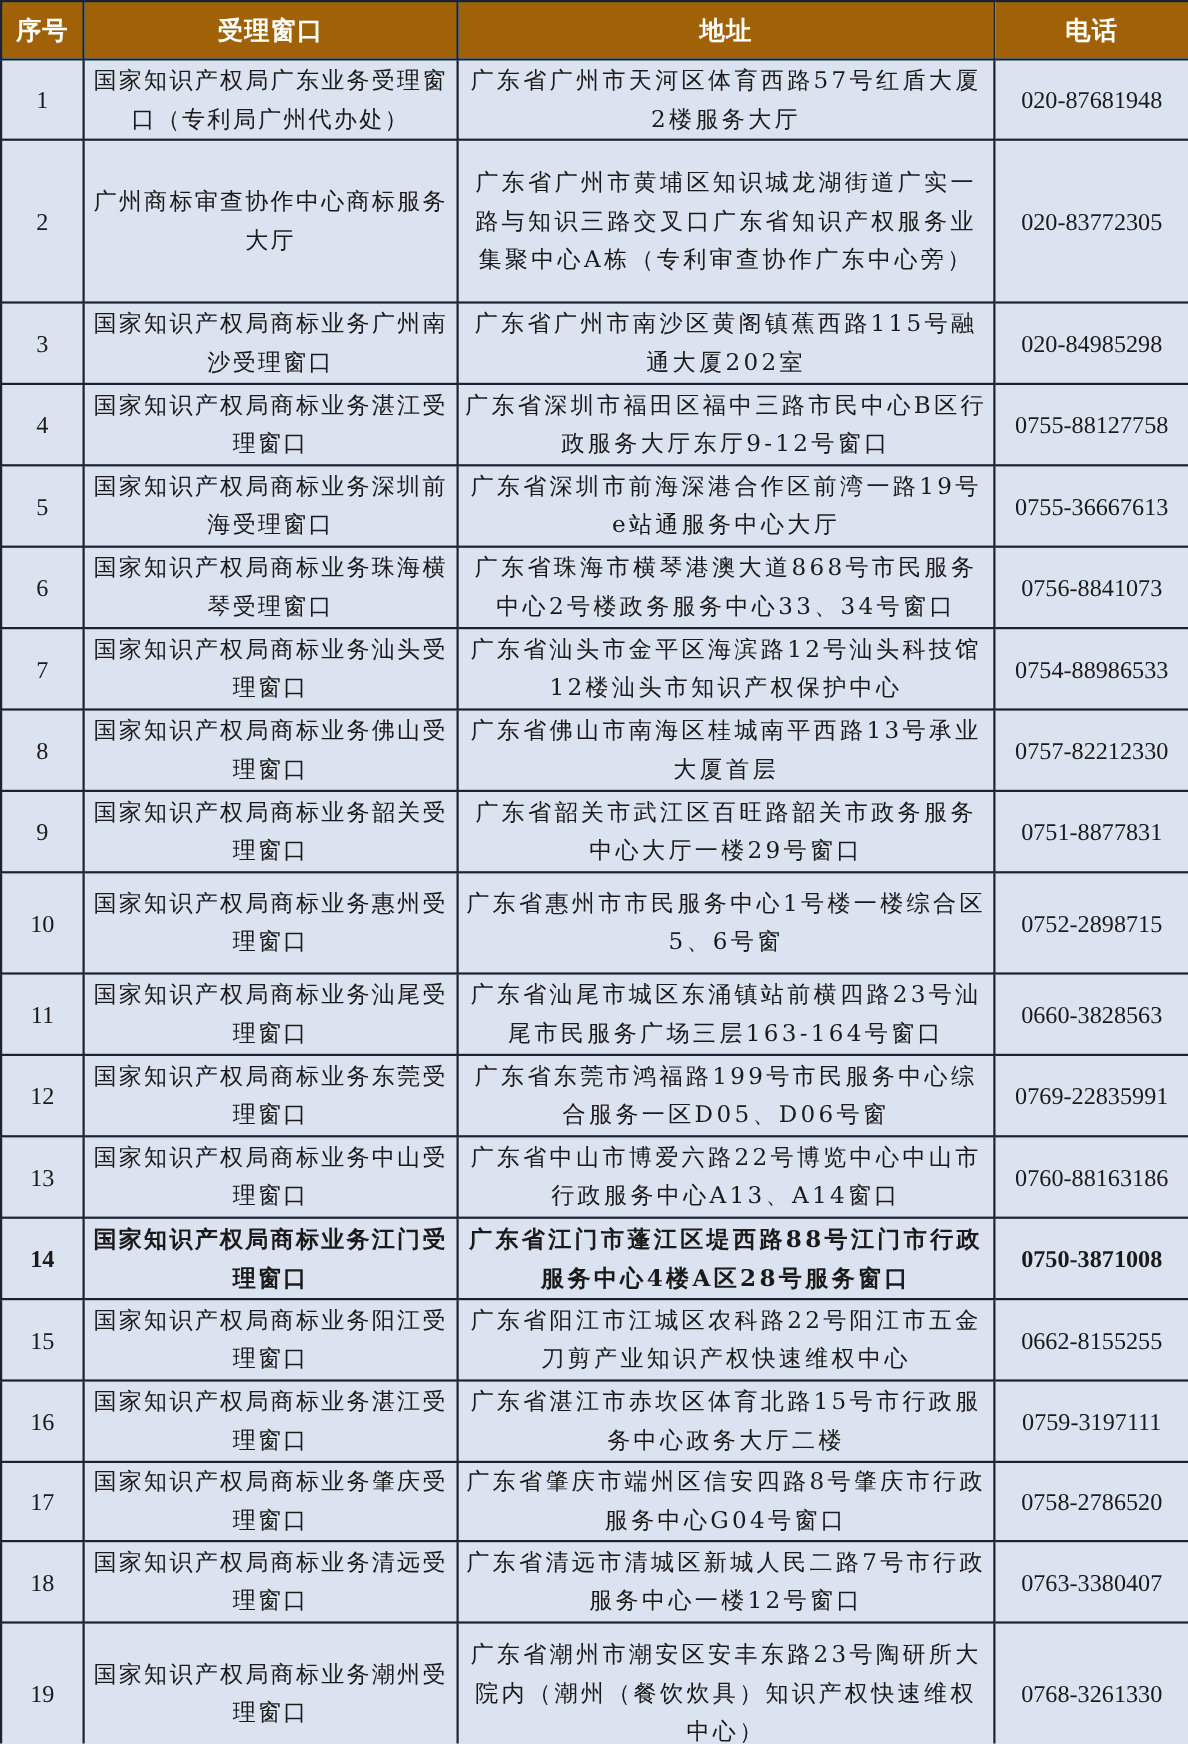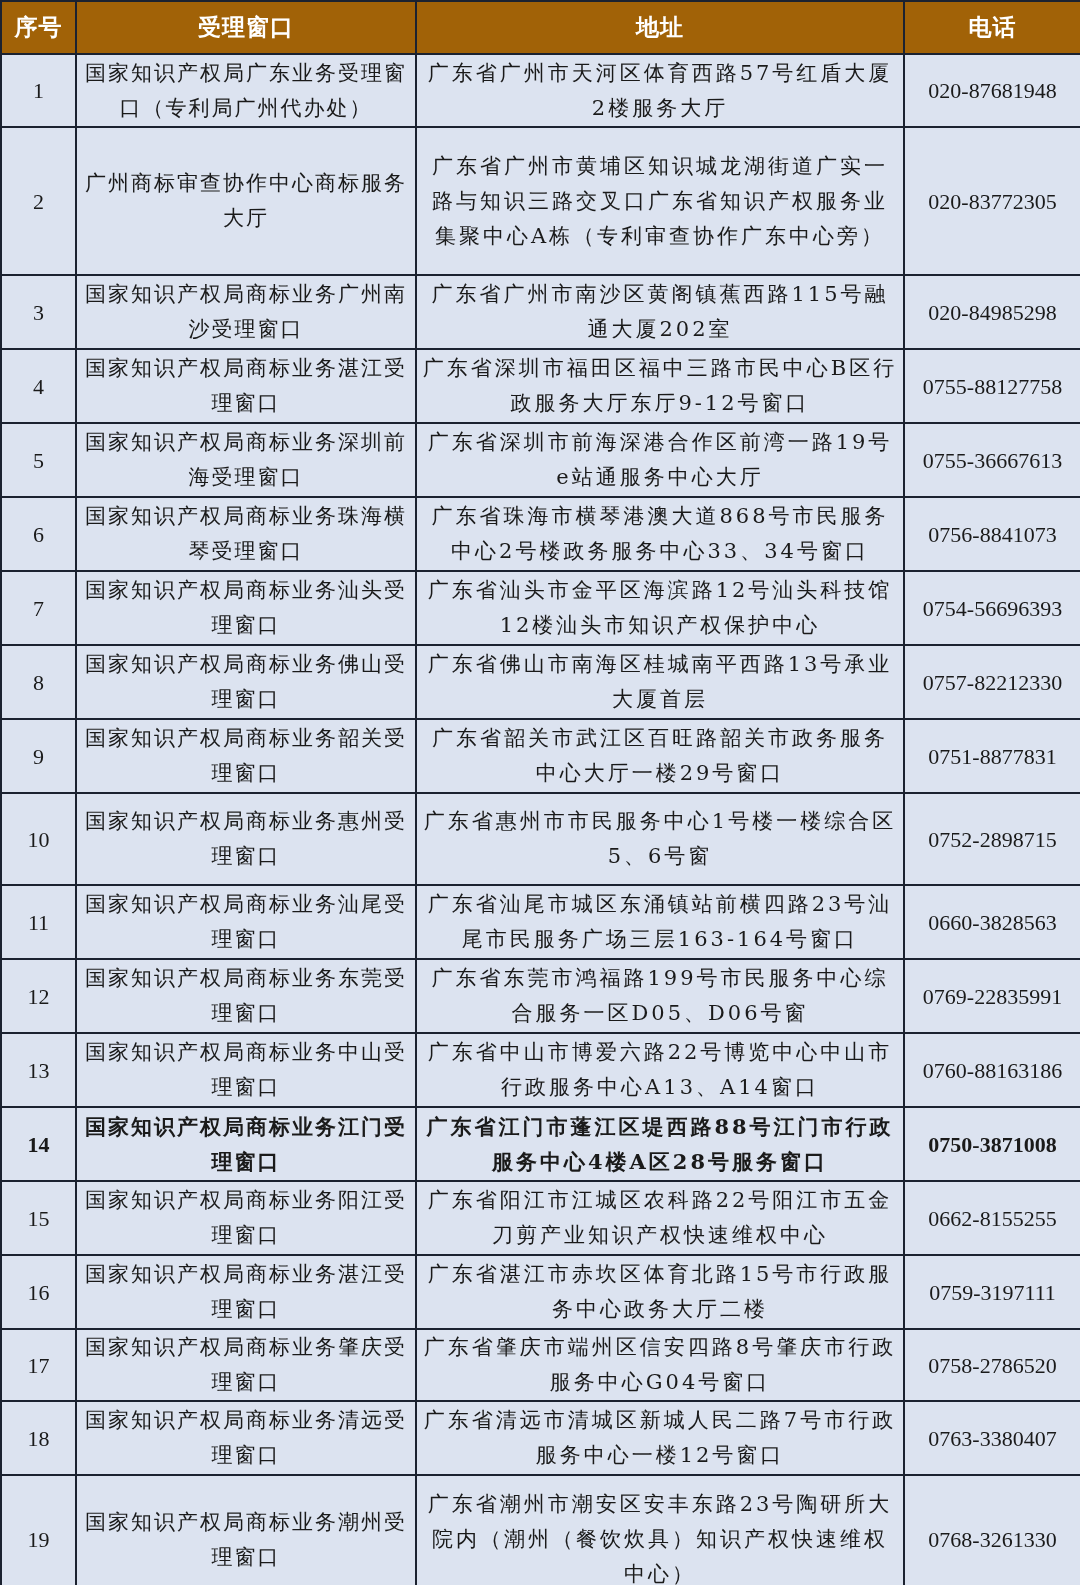--- a/index.html
+++ b/index.html
@@ -93,21 +93,21 @@
       <tr style="height: 74px;">
         <td class="num">6</td>
         <td class="win">国家知识产权局商标业务珠海横琴受理窗口</td>
         <td class="addr">广东省珠海市横琴港澳大道868号市民服务中心2号楼政务服务中心33、34号窗口</td>
         <td class="phone">0756-8841073</td>
       </tr>
       <tr style="height: 74px;">
         <td class="num">7</td>
         <td class="win">国家知识产权局商标业务汕头受理窗口</td>
         <td class="addr">广东省汕头市金平区海滨路12号汕头科技馆12楼汕头市知识产权保护中心</td>
-        <td class="phone">0754-56696393</td>
+        <td class="phone">0754-88986533</td>
       </tr>
       <tr style="height: 74px;">
         <td class="num">8</td>
         <td class="win">国家知识产权局商标业务佛山受理窗口</td>
         <td class="addr">广东省佛山市南海区桂城南平西路13号承业大厦首层</td>
         <td class="phone">0757-82212330</td>
       </tr>
       <tr style="height: 74px;">
         <td class="num">9</td>
         <td class="win">国家知识产权局商标业务韶关受理窗口</td>

